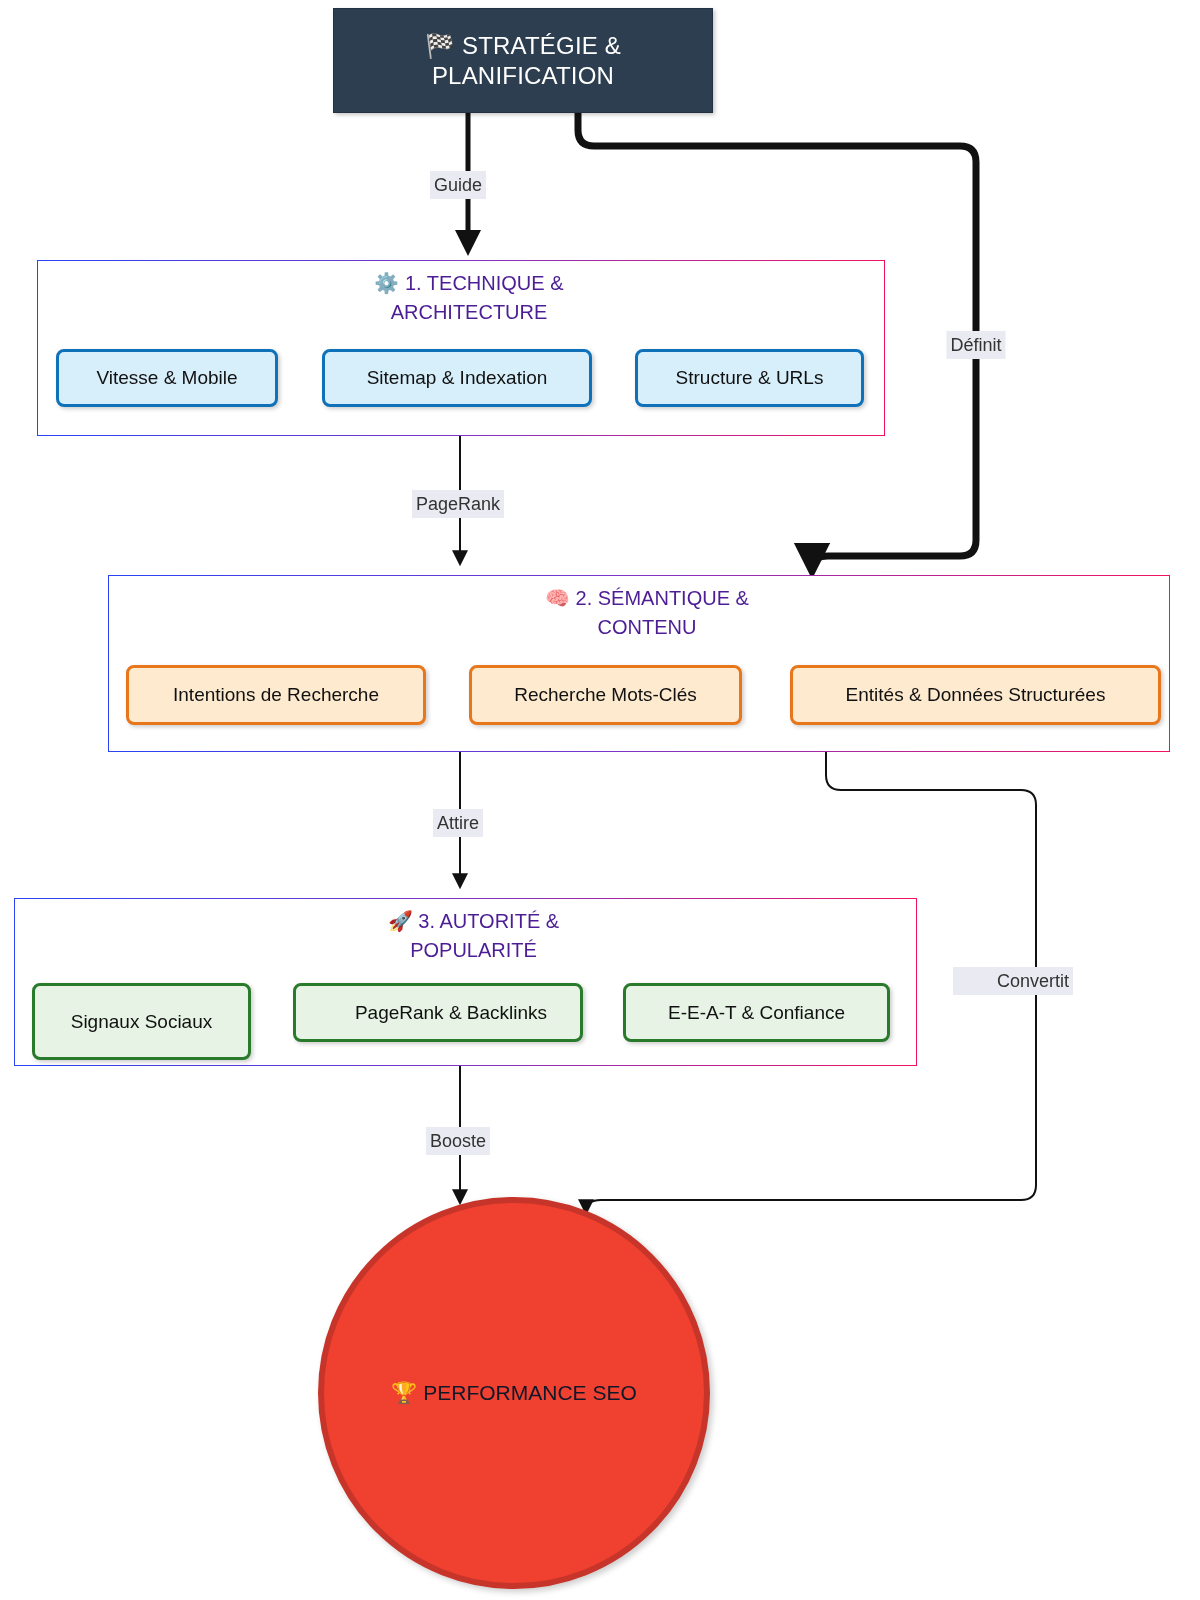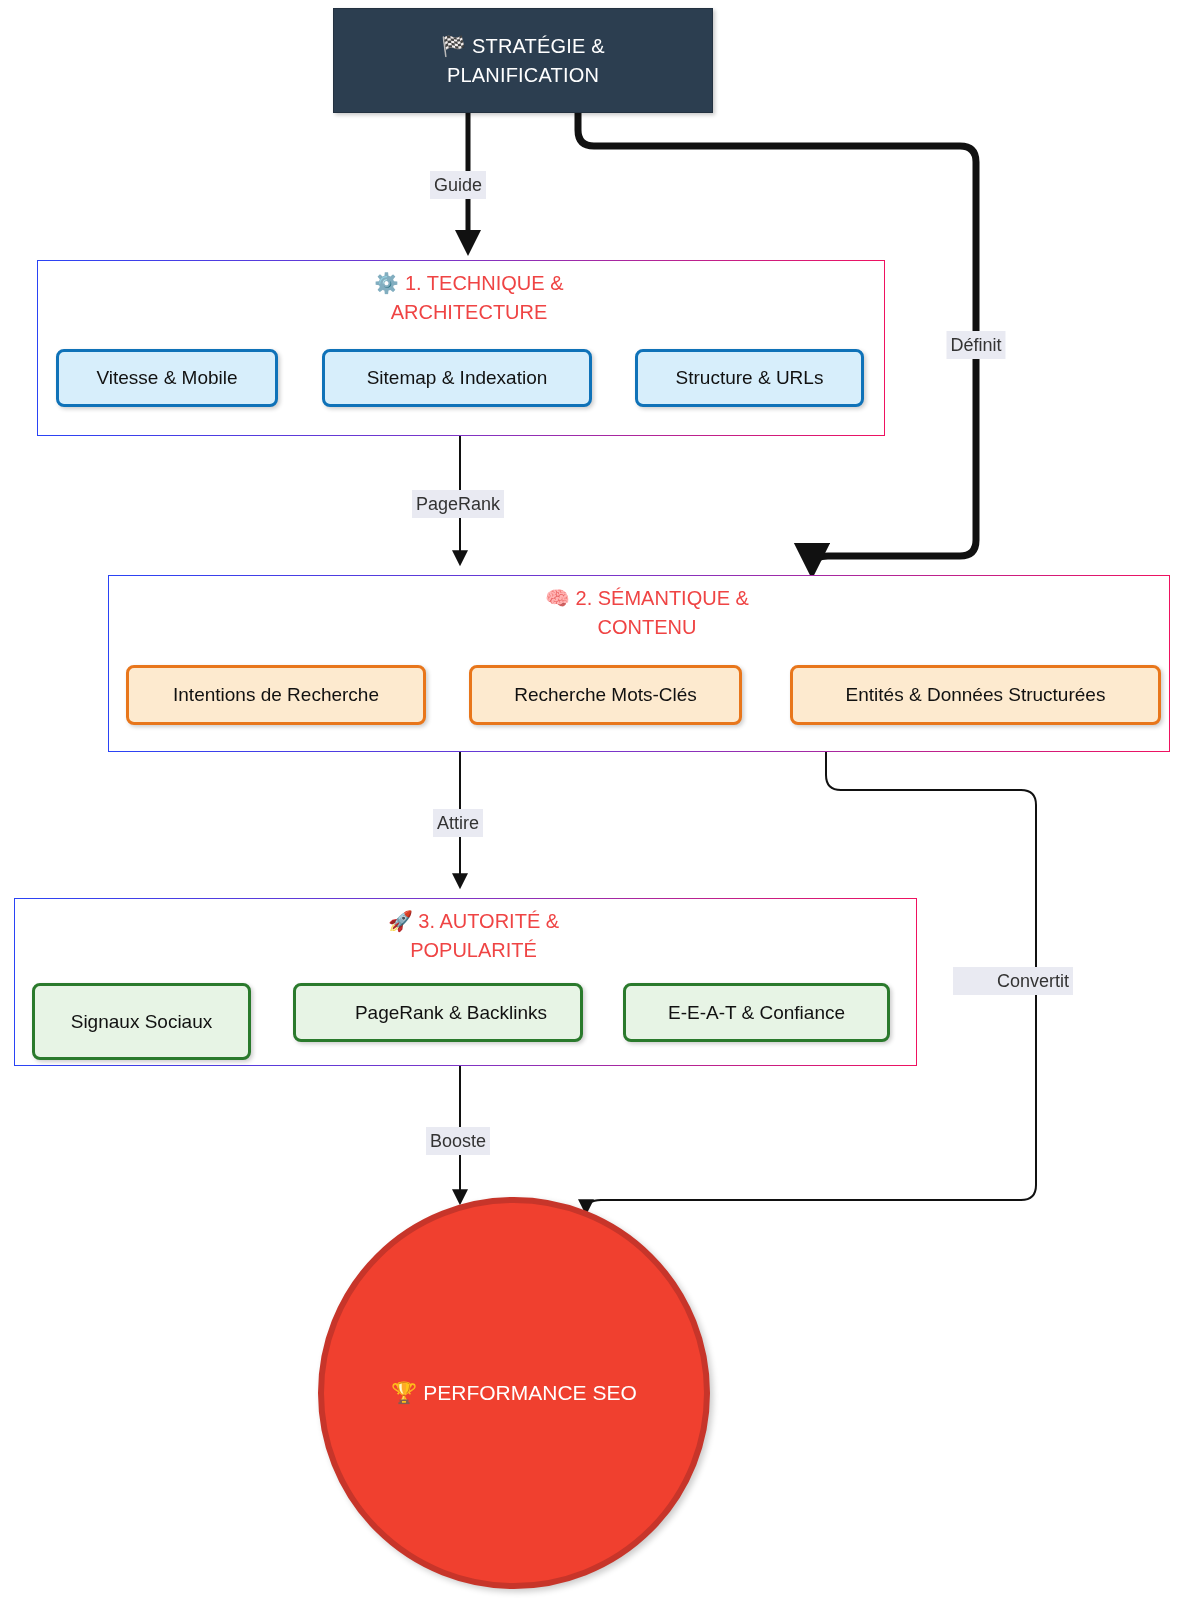--- a/index.html
+++ b/index.html
@@ -35,21 +35,21 @@
     top: 8px;
     width: 380px;
     height: 105px;
     background: #2c3e50;
     border: 1px solid #233140;
     color: #ffffff;
     display: flex;
     align-items: center;
     justify-content: center;
     text-align: center;
-    font-size: 20px;
+    font-size: 24px;
     line-height: 29px;
     letter-spacing: 0.2px;
     box-shadow: 2px 2px 4px rgba(0,0,0,0.22);
     box-sizing: border-box;
   }
 
   
   .cluster {
     position: absolute;
     box-sizing: border-box;
@@ -58,21 +58,21 @@
     border-image: linear-gradient(to right, #2a43f5 0%, #7b35c9 48%, #ef1260 100%) 1;
   }
   .cluster-title {
     position: absolute;
     left: 16px;
     right: 0;
     top: 8px;
     text-align: center;
     font-size: 20px;
     line-height: 29px;
-    color: #ef4444;
+    color: #4c1d95;
   }
   .cluster-title .tline { display: block; }
   .emoji { font-family: "DejaVu Sans", sans-serif; }
 
   .leaf {
     position: absolute;
     box-sizing: border-box;
     border-radius: 8px;
     display: flex;
     align-items: center;
@@ -90,21 +90,21 @@
   
   .goal-node {
     position: absolute;
     left: 318px;
     top: 1197px;
     width: 392px;
     height: 392px;
     border-radius: 50%;
     background: #f0402f;
     border: 6px solid #c7352a;
-    color: #ffffff;
+    color: #0f172a;
     display: flex;
     align-items: center;
     justify-content: center;
     text-align: center;
     font-size: 21px;
     box-sizing: border-box;
     box-shadow: 3px 3px 6px rgba(0,0,0,0.2);
   }
 
   

